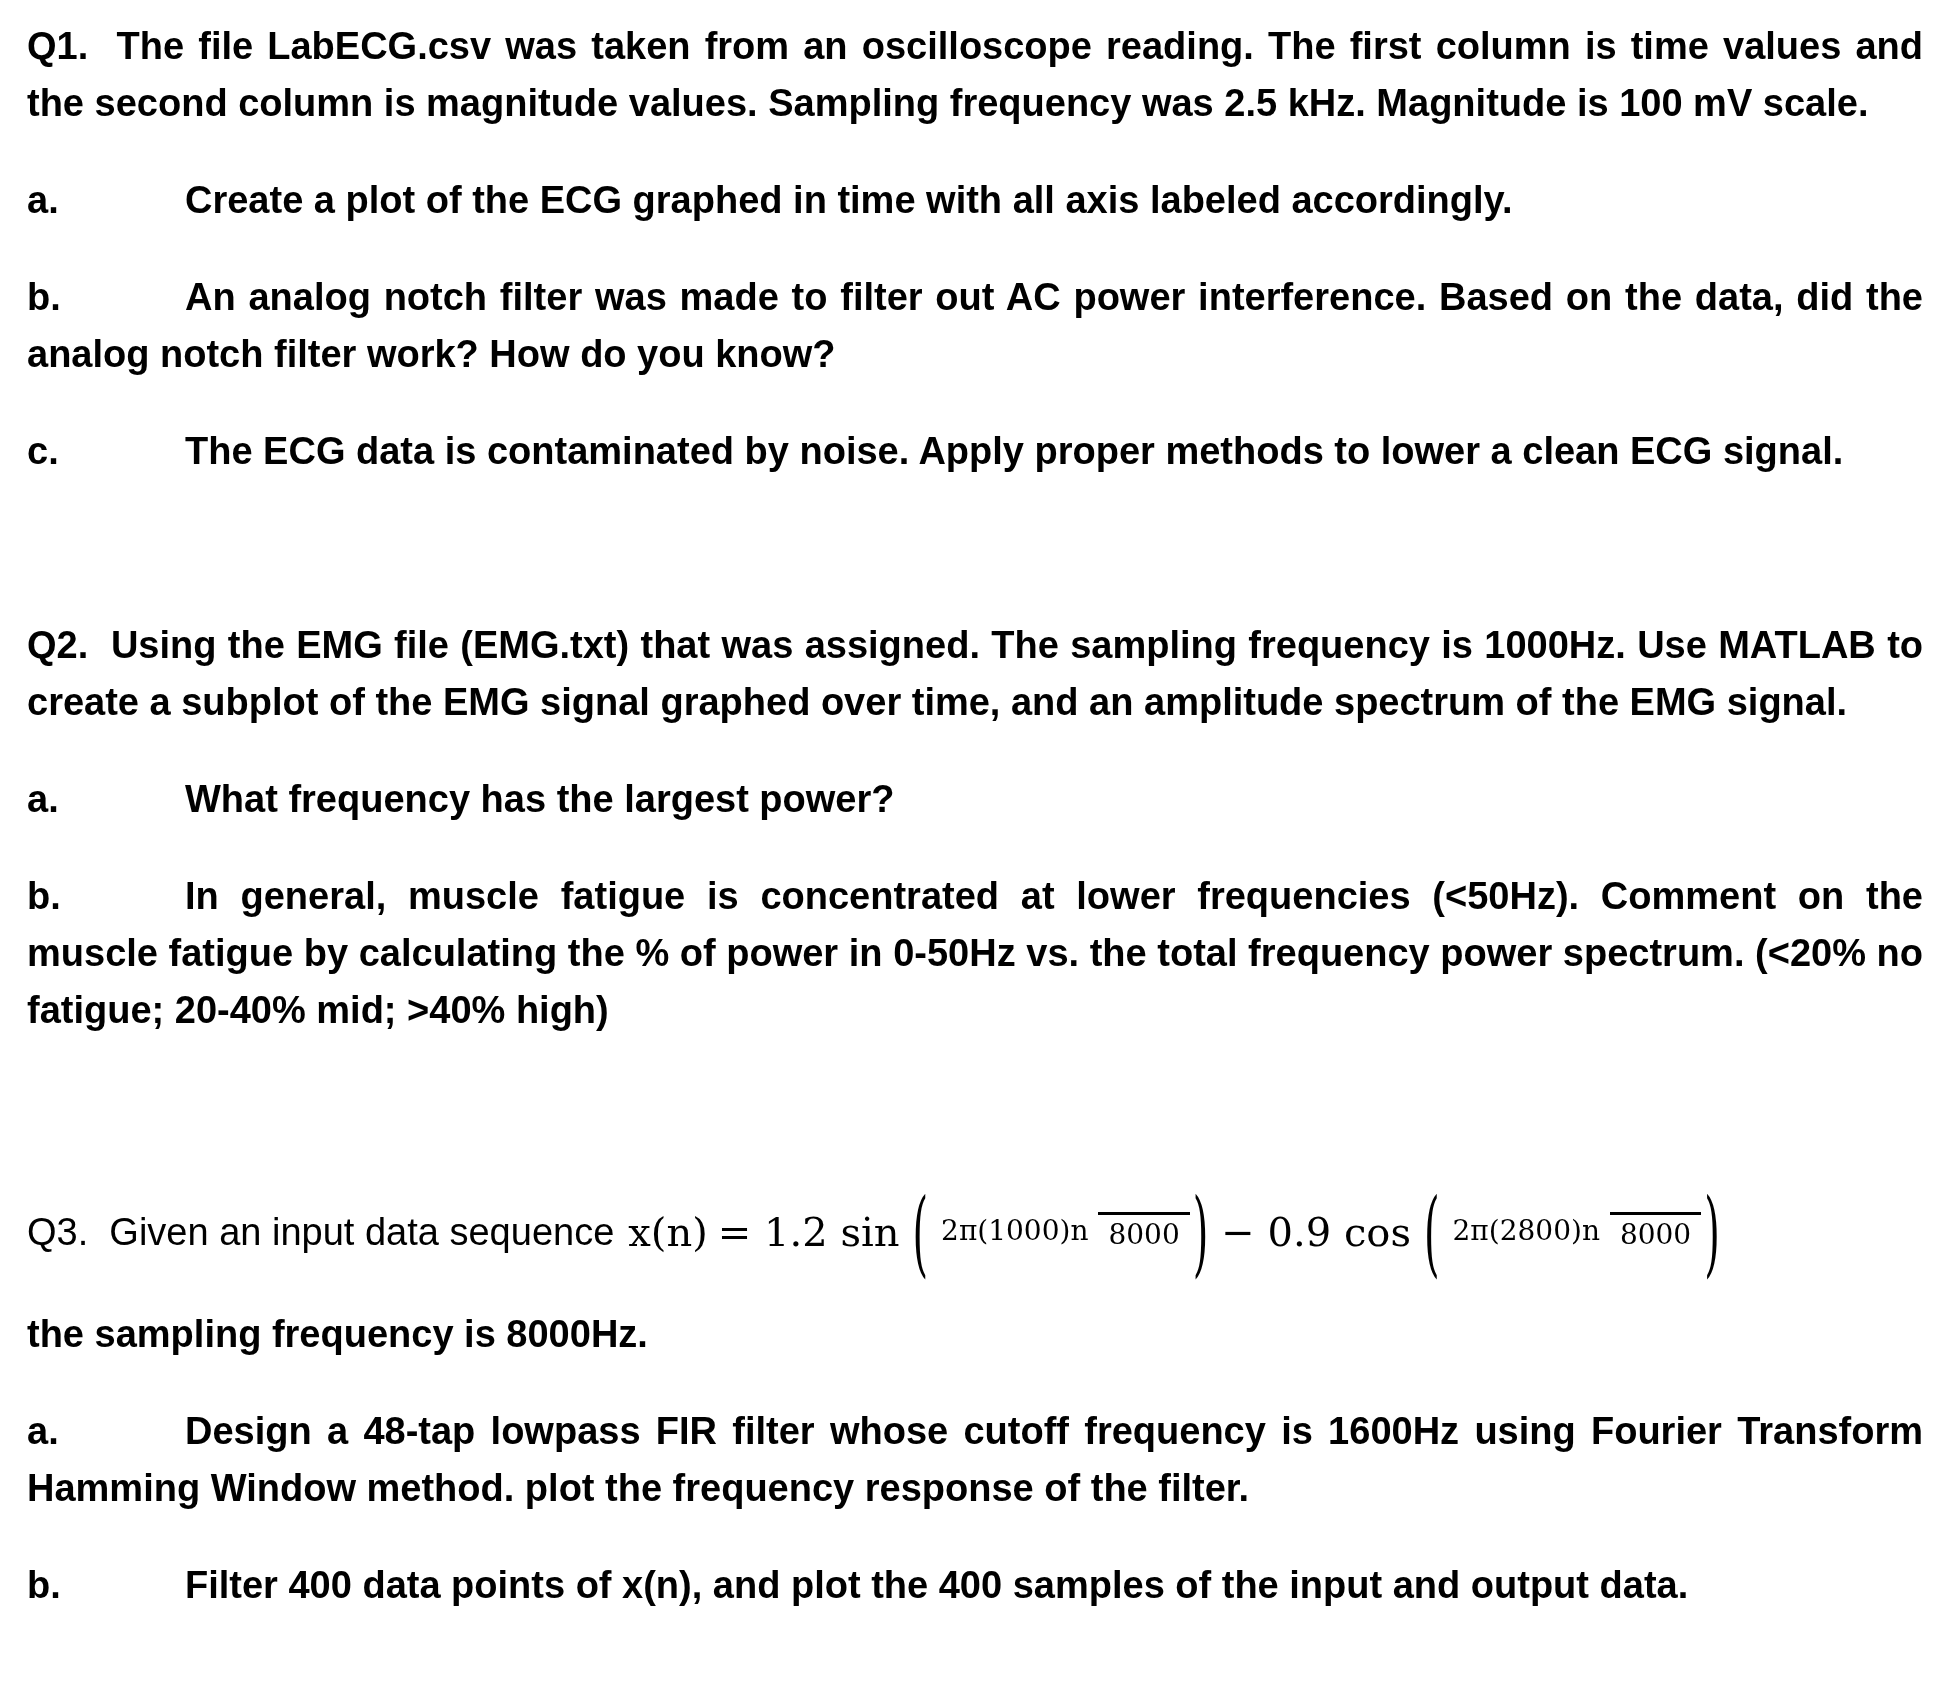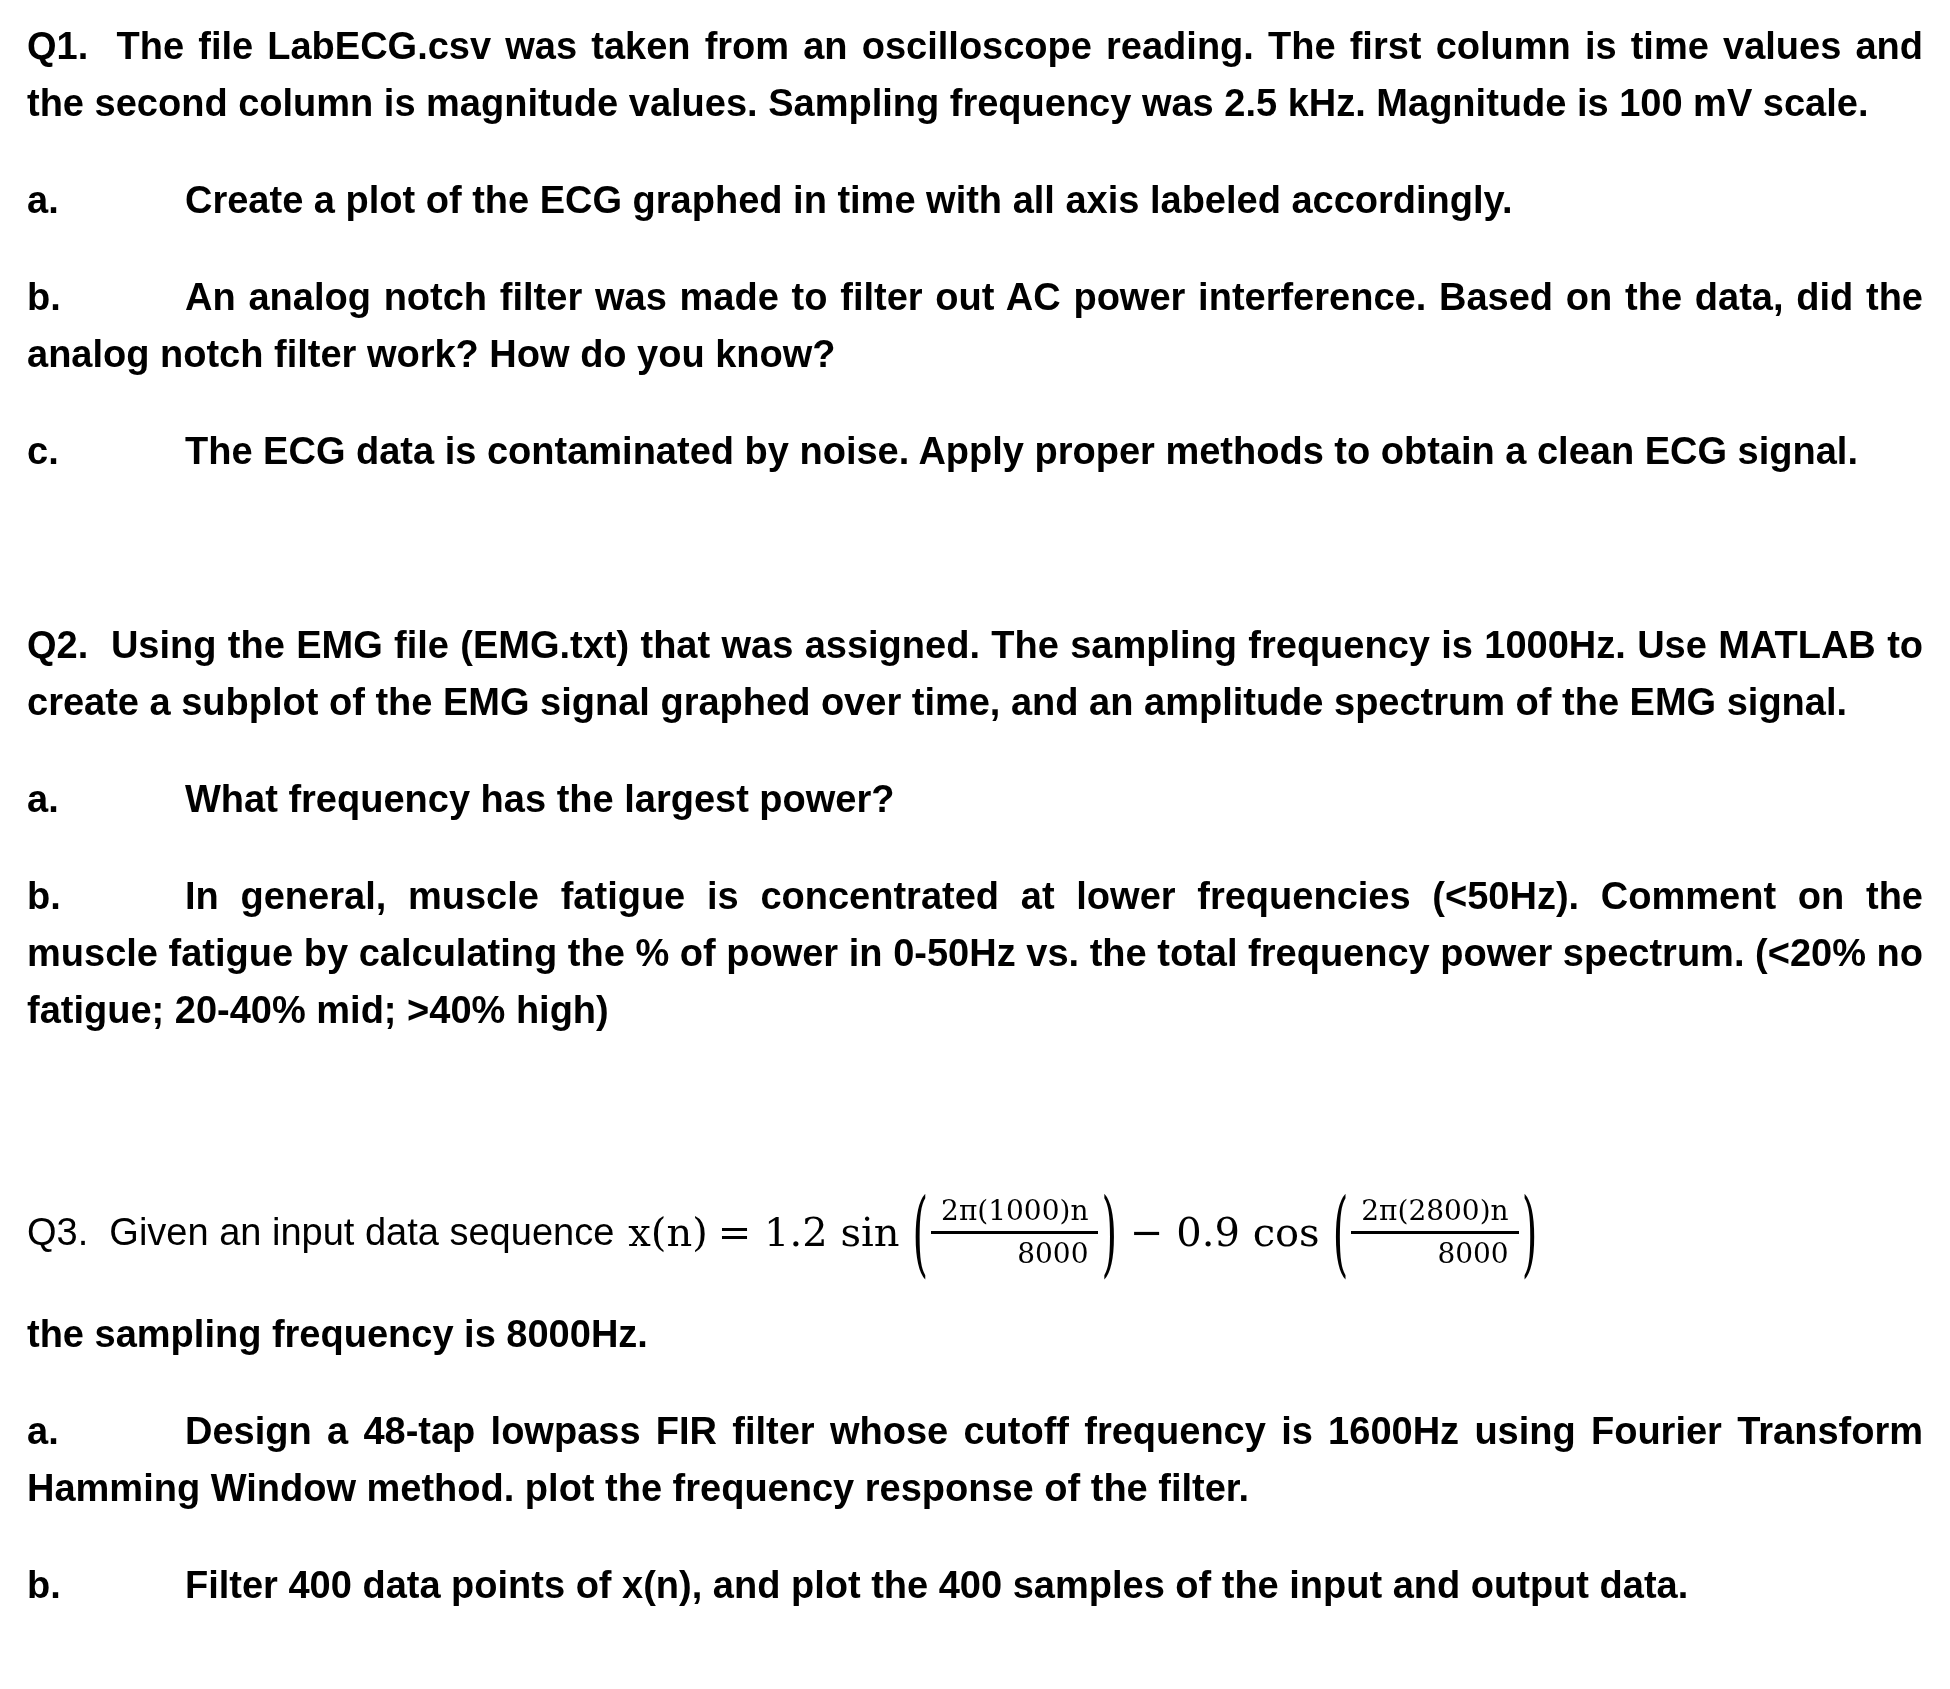--- a/index.html
+++ b/index.html
@@ -54,21 +54,21 @@
   }
   .bigp {
     display: inline-block;
     transform: scaleY(2.35);
     transform-origin: center;
     font-weight: 300;
     margin: 0 3px;
   }
   .frac {
     display: inline-flex;
-    flex-direction: column;
+    flex-direction: row;
     align-items: center;
     font-family: "DejaVu Serif", serif;
     font-size: 28px;
     line-height: 1.2;
     vertical-align: middle;
   }
   .frac .num {
     padding: 0 10px 3px 10px;
   }
   .frac .den {
@@ -85,21 +85,21 @@
 
 <p class="para">
   <span class="li-label">a.</span><span>Create a plot of the ECG graphed in time with all axis labeled accordingly.</span>
 </p>
 
 <p class="para">
   <span class="li-label">b.</span><span>An analog notch filter was made to filter out AC power interference. Based on the data, did the analog notch filter work? How do you know?</span>
 </p>
 
 <p class="para">
-  <span class="li-label">c.</span><span>The ECG data is contaminated by noise. Apply proper methods to obtain a clean ECG signal.</span>
+  <span class="li-label">c.</span><span>The ECG data is contaminated by noise. Apply proper methods to lower a clean ECG signal.</span>
 </p>
 
 <div class="gap"></div>
 
 <p class="para">Q2.&nbsp; Using the EMG file (EMG.txt) that was assigned. The sampling frequency is 1000Hz. Use MATLAB to create a subplot of the EMG signal graphed over time, and an amplitude spectrum of the EMG signal.</p>
 
 <p class="para">
   <span class="li-label">a.</span><span>What frequency has the largest power?</span>
 </p>
 

